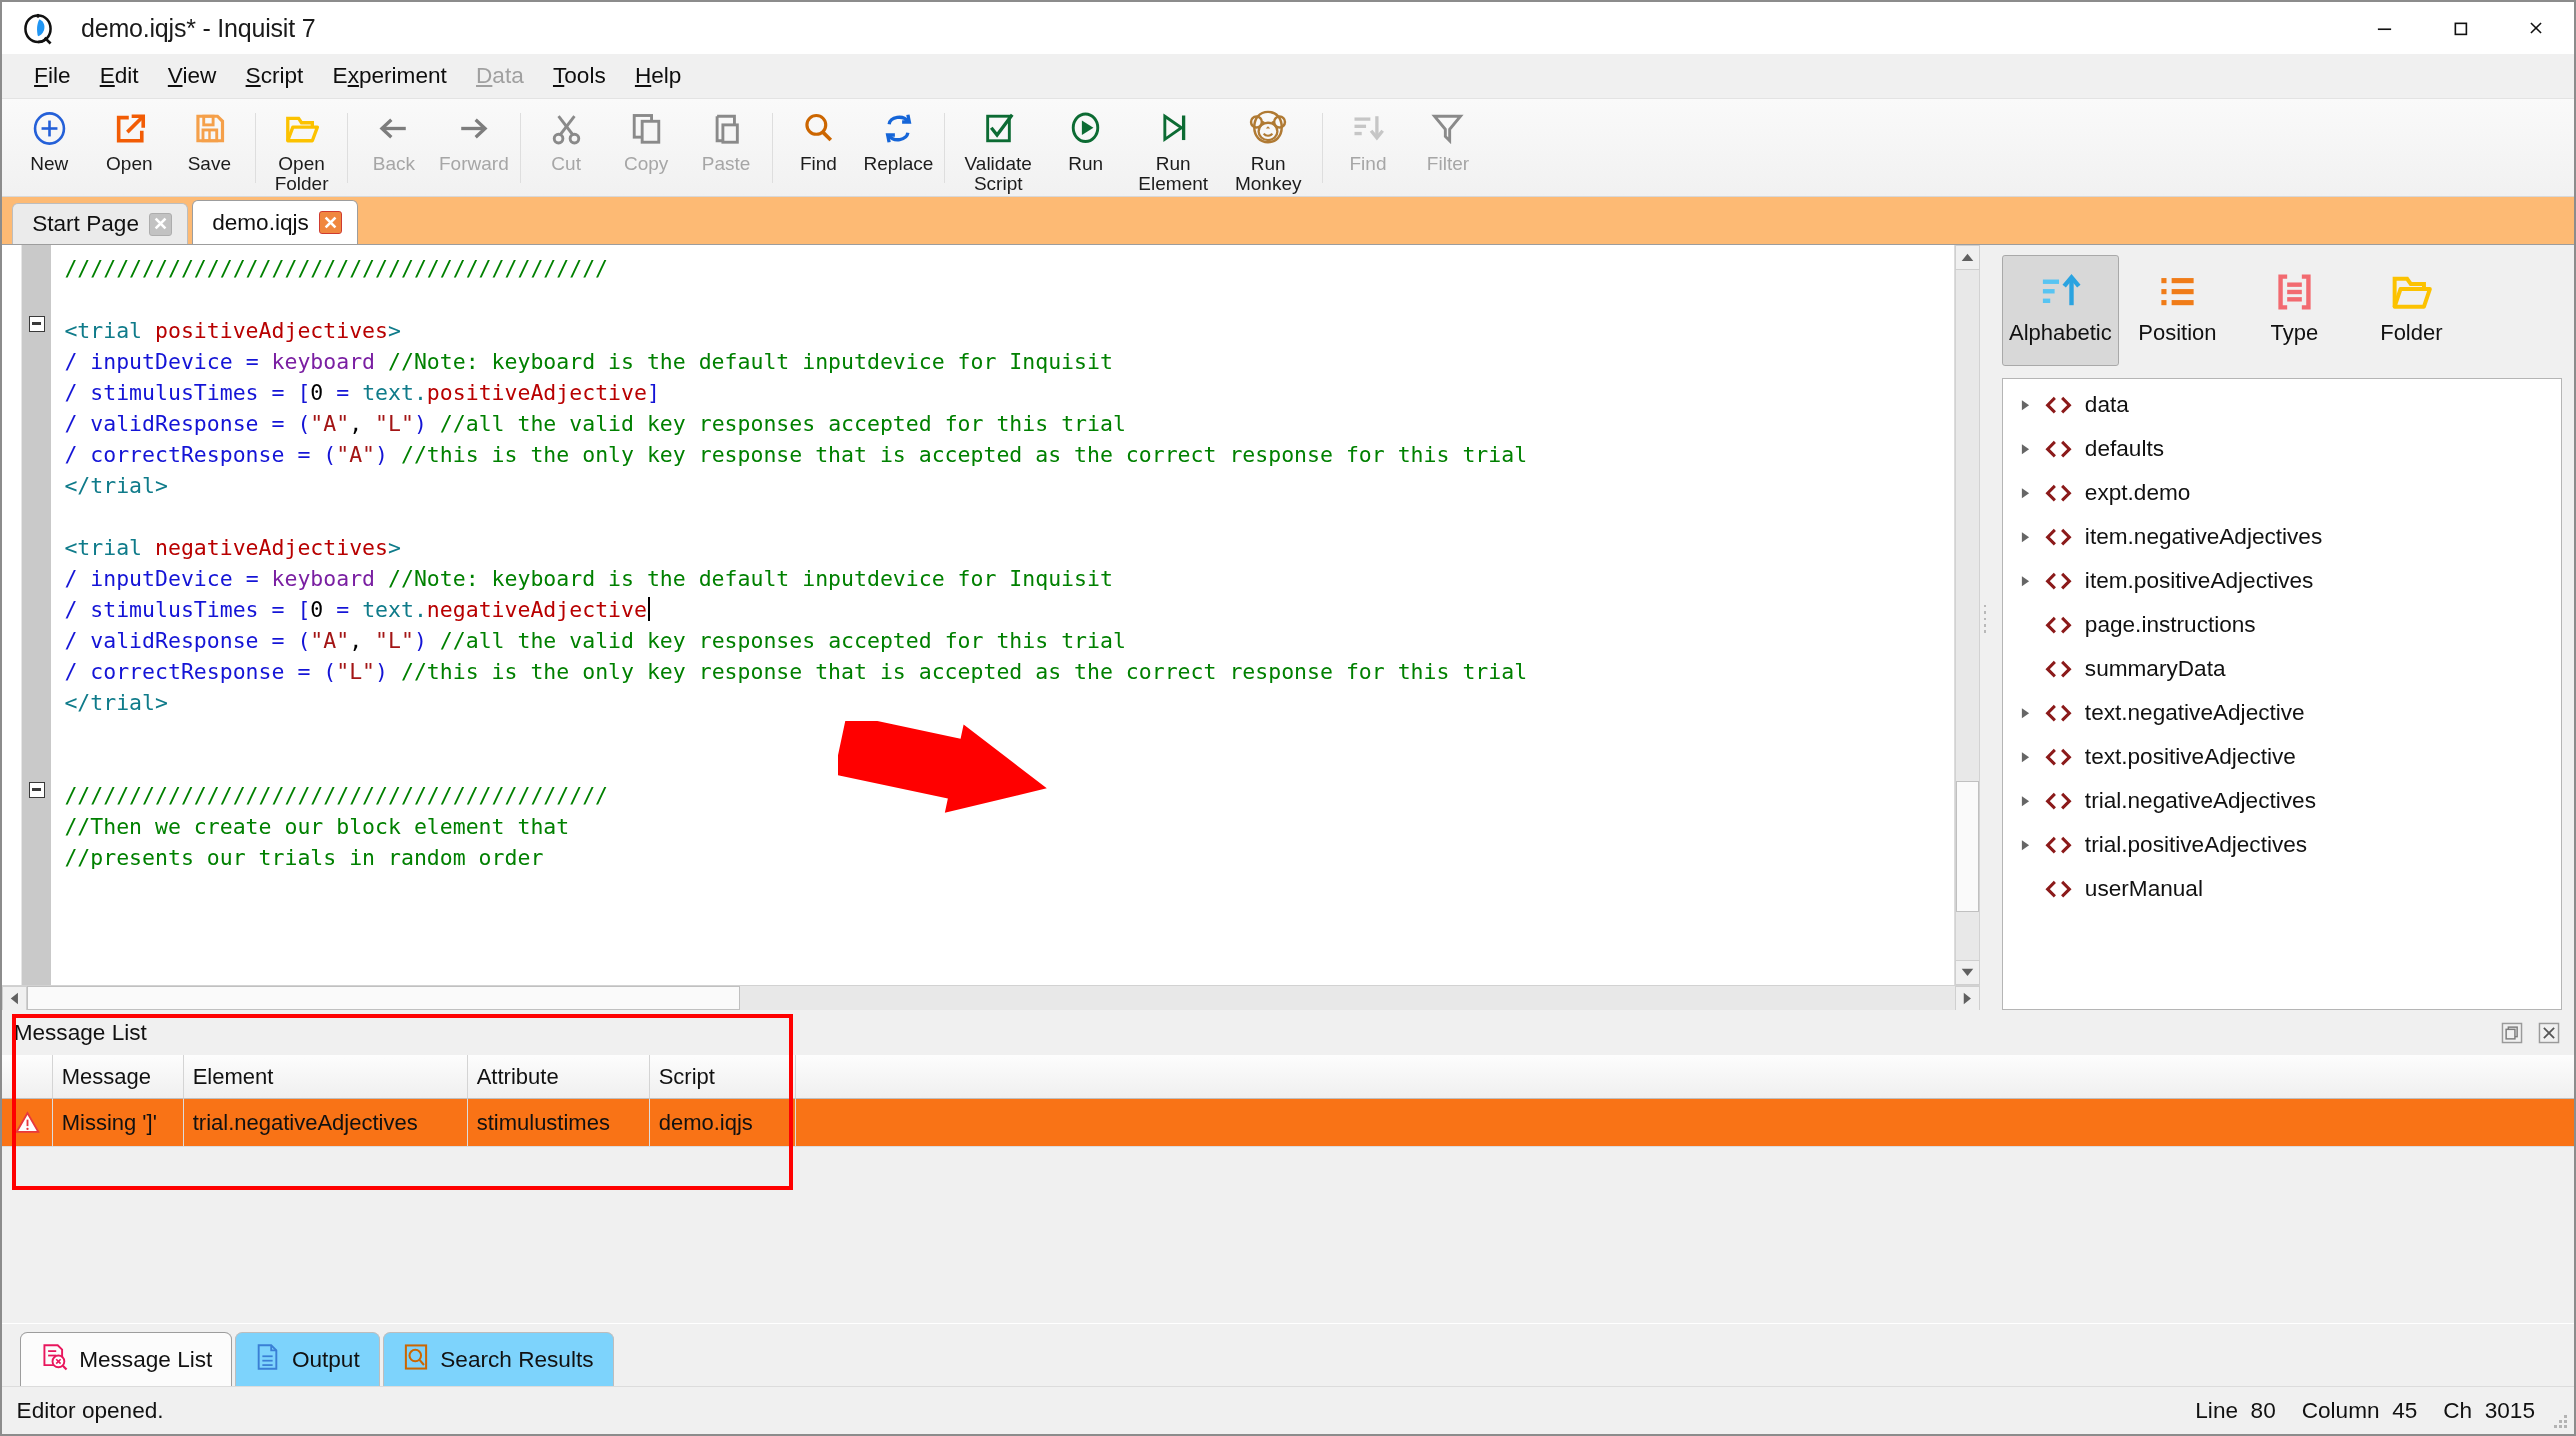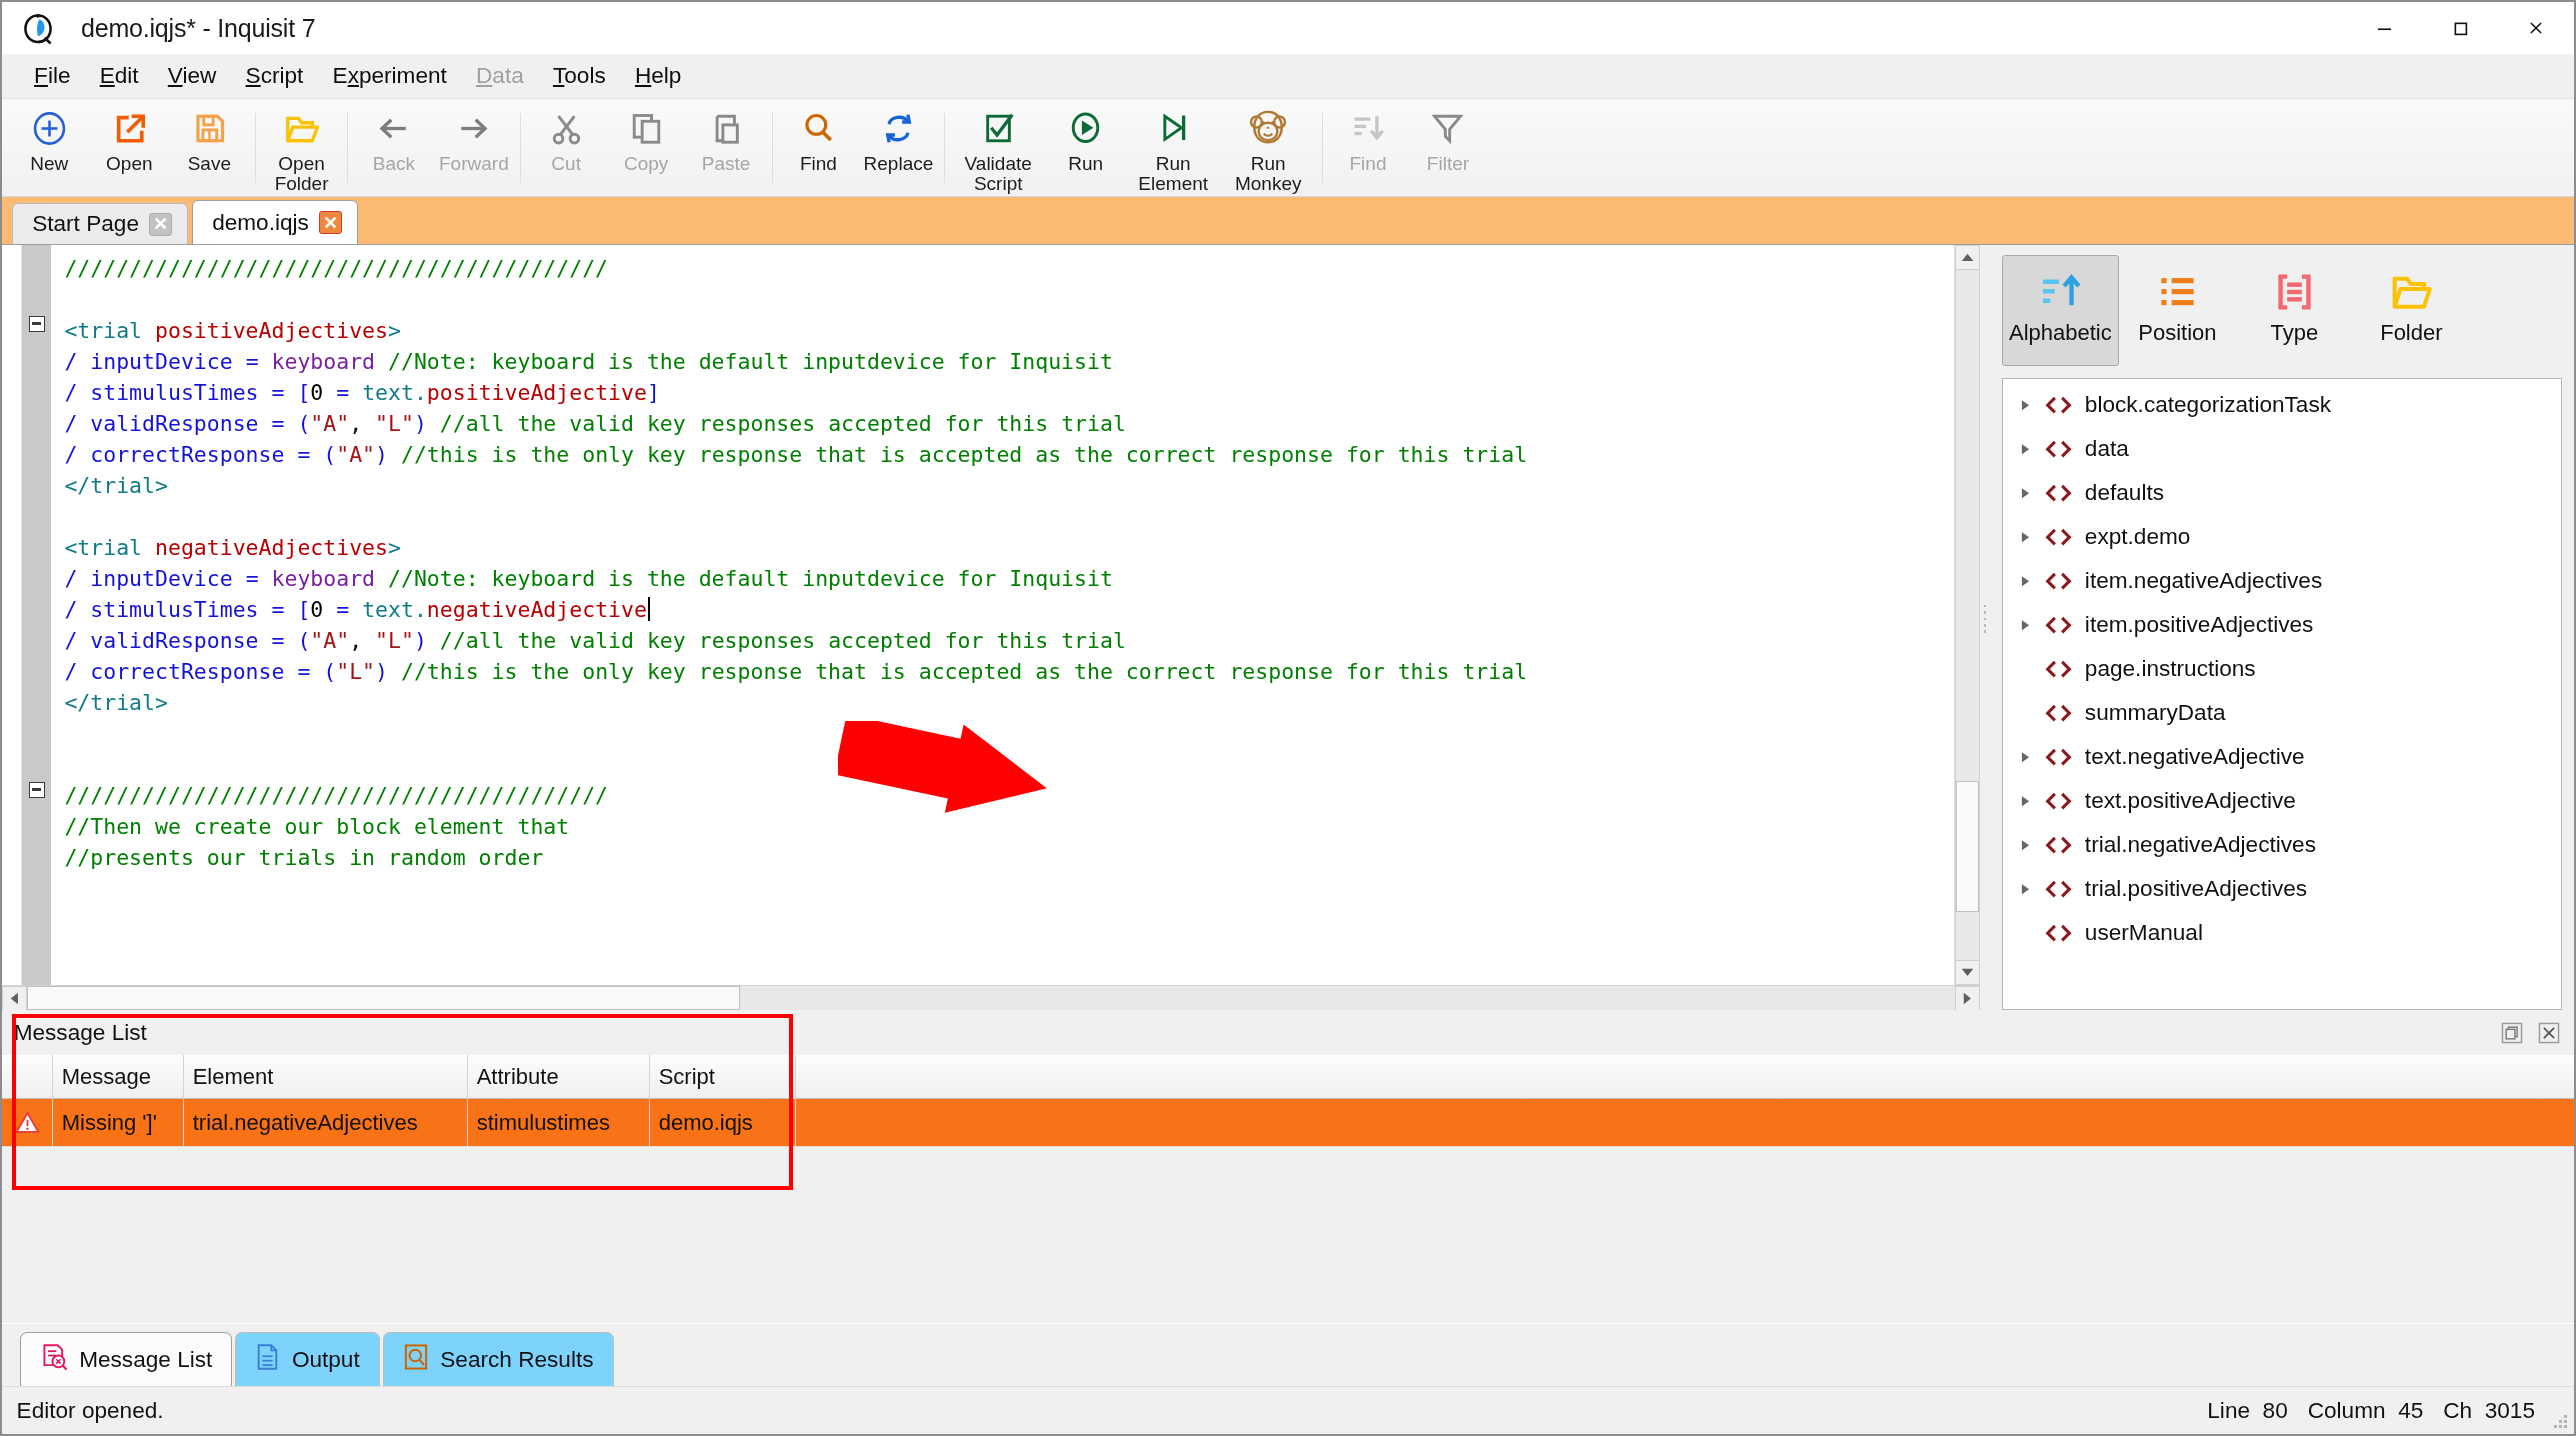--- a/index.html
+++ b/index.html
@@ -208,21 +208,21 @@
     height:54px; display:flex; align-items:center; gap:11.7px; padding:0 19px;
     font-size:22.6px; color:#111; border:0.7px solid #bdbdbd; border-bottom:none;
     border-radius:7.3px 7.3px 0 0; background:#7dd3fc; margin-right:2.9px;
   }
   .btab.active { background:#fcfcfc; border-color:#9d9d9d; }
   .statusbar {
     height:48px; min-height:48px; background:#f0f0f0;
     display:flex; align-items:center; border-top:0.7px solid #dcdcdc; position:relative;
   }
   .statusleft { font-size:22.6px; color:#111; margin-left:14.6px; }
-  .statusright { position:absolute; right:39px; display:flex; gap:20px; font-size:22.6px; color:#111; }
+  .statusright { position:absolute; right:39px; display:flex; gap:26px; font-size:22.6px; color:#111; }
   .grip { position:absolute; right:7.3px; bottom:5.8px; width:16px; height:16px; }
   .grip i { position:absolute; width:2.9px; height:2.9px; background:#b3b3b3; }
 
   
   .arrow-anno { position:absolute; left:838px; top:721px; z-index:60; pointer-events:none; }
 </style>
 </head>
 <body>
 
 <div class="app">
@@ -588,34 +588,20 @@
             <svg width="47" height="44" viewBox="0 0 64 60">
                 <path d="M9 50 V12 H26 L31 19 H49 V26" fill="none" stroke="#fcc200" stroke-width="5.4"></path>
                 <path d="M9 50 L17 26 H57 L49 50 Z" fill="none" stroke="#fcc200" stroke-width="5.4" stroke-linejoin="round"></path>
               </svg>
           </span>
           <span class="lbl">Folder</span>
         </div>
 
       </div>
       <div class="tree" id="tree-list">
-          <div class="trow">
-            <span class="tarrow">
-              <svg width="13" height="14.6" viewBox="0 0 18 20">
-                <polygon points="4,3 14,10 4,17" fill="#666"></polygon>
-              </svg>
-            </span>
-            <span class="tcode">
-              <svg width="29" height="20.4" viewBox="0 0 40 28">
-                <polyline points="15,4 5,14 15,24" fill="none" stroke="#8b1a1a" stroke-width="4.2"></polyline>
-                <polyline points="25,4 35,14 25,24" fill="none" stroke="#8b1a1a" stroke-width="4.2"></polyline>
-              </svg>
-            </span>
-            <span class="tlabel">block.categorizationTask</span>
-          </div>
           <div class="trow">
             <span class="tarrow">
               <svg width="13" height="14.6" viewBox="0 0 18 20">
                 <polygon points="4,3 14,10 4,17" fill="#666"></polygon>
               </svg>
             </span>
             <span class="tcode">
               <svg width="29" height="20.4" viewBox="0 0 40 28">
                 <polyline points="15,4 5,14 15,24" fill="none" stroke="#8b1a1a" stroke-width="4.2"></polyline>
                 <polyline points="25,4 35,14 25,24" fill="none" stroke="#8b1a1a" stroke-width="4.2"></polyline>

